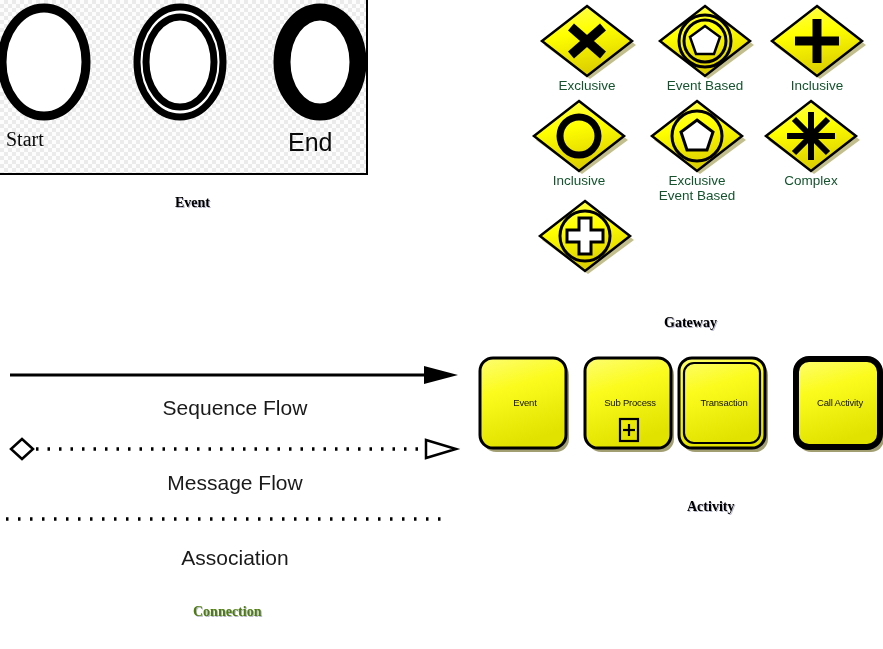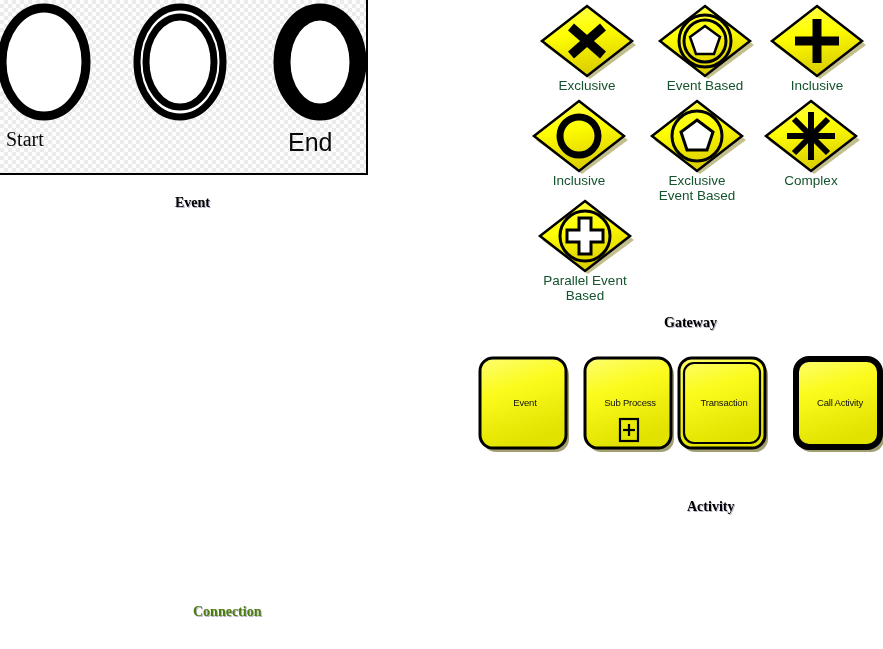--- a/index.html
+++ b/index.html
@@ -242,26 +242,44 @@
 
     <div class="gw-cell" style="left:6px; top:197px;">
       <div class="gw-shape">
         <svg width="104" height="78" viewBox="0 0 104 78">
           <polygon points="52,6 98,40 52,74 6,40" fill="#7a7000" opacity="0.45" transform="translate(3,3)"></polygon>
           <polygon points="52,4 97,39 52,74 7,39" fill="url(#gwg1)" stroke="#000000" stroke-width="2.5"></polygon>
           <circle cx="52" cy="39" r="25" fill="none" stroke="#000000" stroke-width="3"></circle>
           <polygon points="46,21 58,21 58,33 70,33 70,45 58,45 58,57 46,57 46,45 34,45 34,33 46,33" fill="#ffffff" stroke="#000000" stroke-width="3"></polygon>
         </svg>
       </div>
-      <div class="gw-label">Parallel Event
-Based</div>
     </div>
   </div>
   <div class="section-label" style="left:622px; top:315px;">Gateway</div>
 
+  <div id="connection-area">
+
+    <svg width="455" height="30" viewBox="0 0 455 30" style="position:absolute; left:8px; top:8px;">
+      <line x1="2" y1="15" x2="418" y2="15" stroke="#000000" stroke-width="3"></line>
+      <polygon points="416,6 450,15 416,24" fill="#000000"></polygon>
+    </svg>
+    <div class="conn-label" style="top:44px;">Sequence Flow</div>
+
+    <svg width="455" height="30" viewBox="0 0 455 30" style="position:absolute; left:8px; top:82px;">
+      <polygon points="14,5 25,15 14,25 3,15" fill="#ffffff" stroke="#000000" stroke-width="2.5"></polygon>
+      <line x1="28" y1="15" x2="412" y2="15" stroke="#000000" stroke-width="3.5" stroke-dasharray="2.5 9" stroke-linecap="butt"></line>
+      <polygon points="418,6 448,15 418,24" fill="#ffffff" stroke="#000000" stroke-width="2.5" stroke-linejoin="miter"></polygon>
+    </svg>
+    <div class="conn-label" style="top:119px;">Message Flow</div>
+
+    <svg width="455" height="14" viewBox="0 0 455 14" style="position:absolute; left:4px; top:160px;">
+      <line x1="2" y1="7" x2="440" y2="7" stroke="#000000" stroke-width="3.5" stroke-dasharray="2.5 9.5" stroke-linecap="butt"></line>
+    </svg>
+    <div class="conn-label" style="top:194px;">Association</div>
+  </div>
   <div class="section-label red" style="left:151px; top:604px;">Connection</div>
 
   <div id="activity-area">
 
     <div class="act-cell" style="left:7px;">
       <svg width="96" height="102" viewBox="0 0 96 102">
         <defs>
           <linearGradient id="actg" x1="0" y1="0" x2="0.3" y2="1">
             <stop offset="0%" stop-color="#fdfd72"></stop>
             <stop offset="40%" stop-color="#fbfb1d"></stop>

